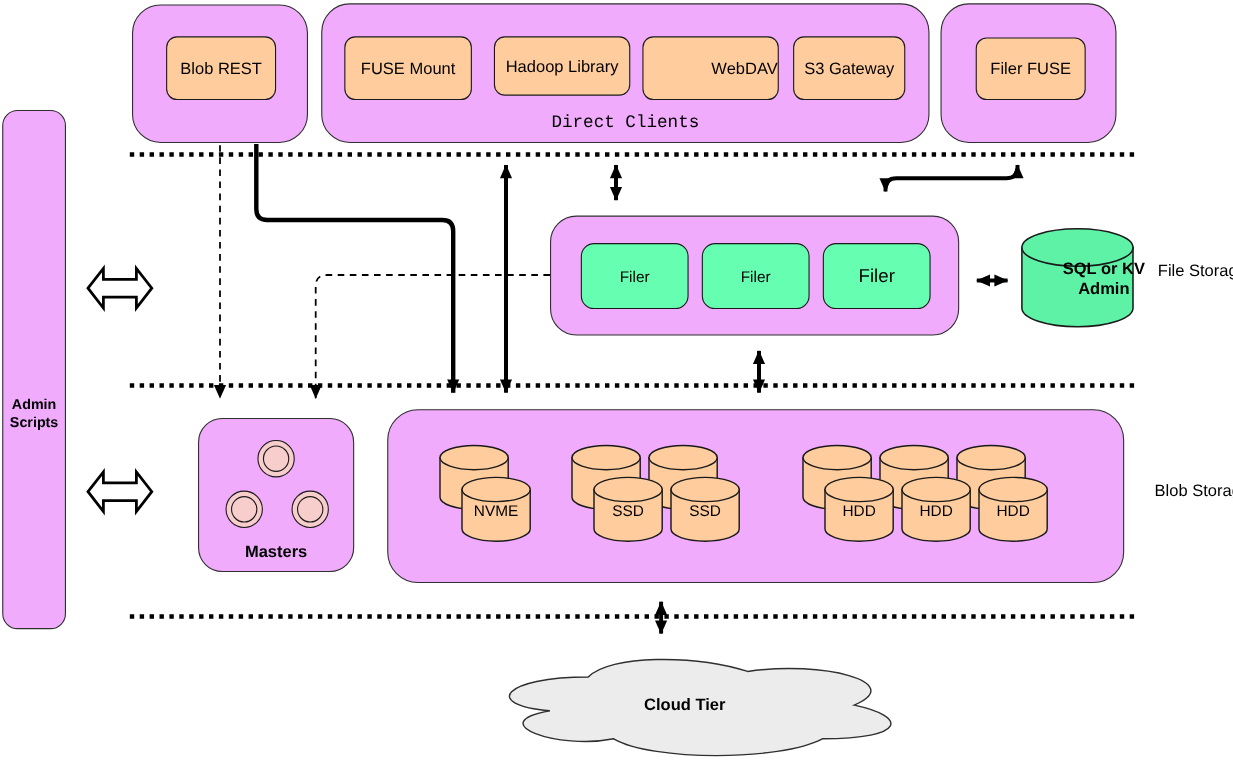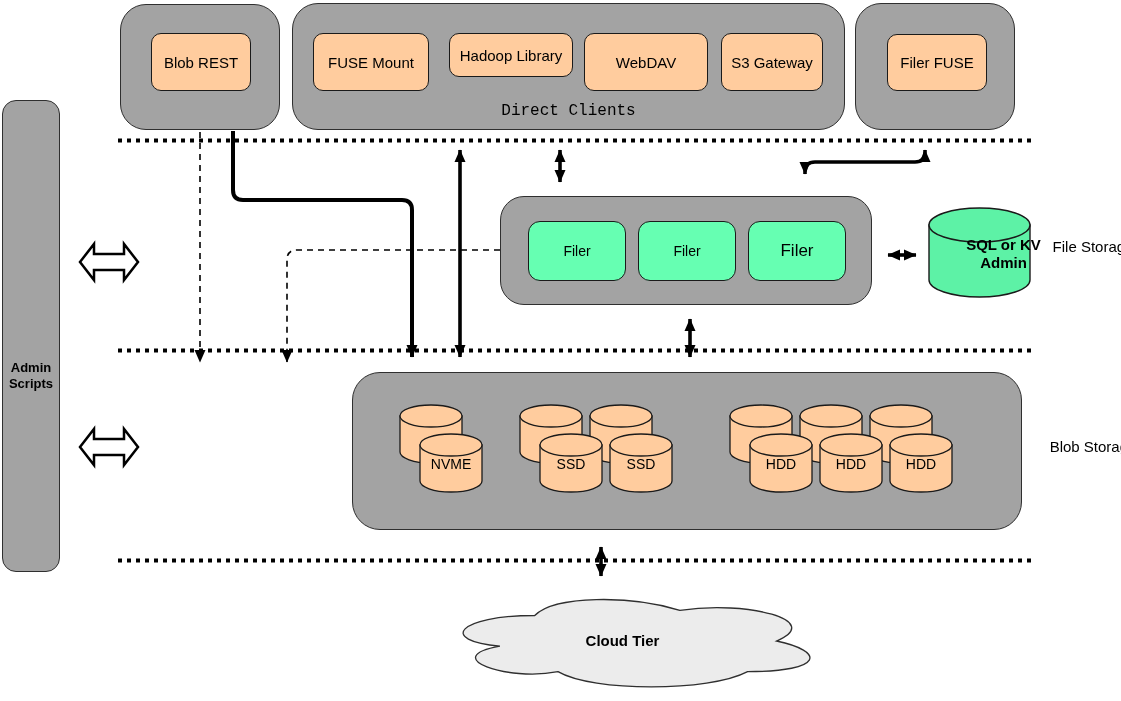--- a/index.html
+++ b/index.html
@@ -1,18 +1,18 @@
 <!DOCTYPE html>
 <html><head>
 <meta charset="utf-8">
 <style>
   html,body{margin:0;padding:0;background:#fff;}
   .canvas{position:relative;width:1121px;height:701px;background:#fff;
           font-family:"Liberation Sans",sans-serif;color:#000;overflow:hidden;}
-  .grp{position:absolute;background:#a3a3a3;border:1px solid #2f2f2f;z-index:1;box-sizing:border-box;}
+  .grp{position:absolute;background:#f0abfc;border:1px solid #2f2f2f;z-index:1;box-sizing:border-box;}
   .node{position:absolute;background:#FFCC9E;border:1px solid #1a1a1a;border-radius:10px;
         display:flex;align-items:center;justify-content:center;font-size:15px;box-sizing:border-box;}
   .node.green{background:#66FFB2;border-radius:12px;font-size:14px;}
   .node.green.big{font-size:17px;}
   .caption{position:absolute;width:100%;text-align:center;font-size:16px;font-family:Liberation Mono, monospace;}
   .disk-label{position:absolute;z-index:3;width:62px;text-align:center;font-size:14px;}
   .mcirc{position:absolute;width:34px;height:34px;border-radius:50%;background:#F8CECC;
          border:1.5px solid #1a1a1a;display:flex;align-items:center;justify-content:center;box-sizing:border-box;}
   .mcirc::after{content:"";width:22px;height:22px;border-radius:50%;border:1.4px solid #1a1a1a;}
   .masters-label{position:absolute;left:0;top:112px;width:100%;text-align:center;font-weight:bold;font-size:15px;}
@@ -34,24 +34,24 @@
   <div class="grp" style="left:120px;top:4px;width:160px;height:126px;border-radius:26px;">
     <div class="node" style="left:30px;top:28px;width:100px;height:58px;">
       <span>Blob REST</span>
     </div>
   </div>
 
   <div class="grp" style="left:292px;top:3px;width:553px;height:127px;border-radius:26px;">
     <div class="node" style="left:20px;top:29px;width:116px;height:58px;">
       <span>FUSE Mount</span>
     </div>
-    <div class="node" style="left:156px;top:29px;width:124px;height:44px;">
+    <div class="node" style="left:156px;top:29px;width:124px;height:54px;">
       <span>Hadoop Library</span>
     </div>
-    <div class="node" style="left:291px;top:29px;width:124px;height:58px;">
+    <div class="node" style="left:291px;top:29px;width:124px;height:58px;justify-content:flex-end;">
       <span>WebDAV</span>
     </div>
     <div class="node" style="left:428px;top:29px;width:102px;height:58px;">
       <span>S3 Gateway</span>
     </div>
     <div class="caption" style="top:98px;">Direct Clients</div>
   </div>
 
   <div class="grp" style="left:855px;top:3px;width:160px;height:127px;border-radius:26px;">
     <div class="node" style="left:31px;top:30px;width:100px;height:57px;">
@@ -68,20 +68,26 @@
       <span>Filer</span>
     </div>
     <div class="node green" style="left:137px;top:24px;width:98px;height:60px;">
       <span>Filer</span>
     </div>
     <div class="node green big" style="left:247px;top:24px;width:98px;height:60px;">
       <span>Filer</span>
     </div>
   </div>
 
+  <div class="grp" style="left:180px;top:380px;width:142px;height:140px;border-radius:22px;">
+    <div class="mcirc" style="left:53px;top:19px;"></div>
+    <div class="mcirc" style="left:24px;top:65px;"></div>
+    <div class="mcirc" style="left:84px;top:65px;"></div>
+    <div class="masters-label">Masters</div>
+  </div>
 
   <div class="grp" style="left:352px;top:372px;width:670px;height:158px;border-radius:28px;"></div>
 
   <svg class="shapes" width="1121" height="701" viewBox="0 0 1121 701">
 
     <polygon points="80,262 94,244 94,254 124,254 124,244 138,262 124,280 124,270 94,270 94,280" fill="#fff" stroke="#000" stroke-width="2.5" stroke-linejoin="miter"></polygon>
     <polygon points="80,447 94,429 94,439 124,439 124,429 138,447 124,465 124,455 94,455 94,465" fill="#fff" stroke="#000" stroke-width="2.5" stroke-linejoin="miter"></polygon>
 
     <g fill="#5DF2A6" stroke="#1a1a1a" stroke-width="1.4">
       <path d="M929 225 L929 280 A50.5 17 0 0 0 1030 280 L1030 225 Z"></path>

